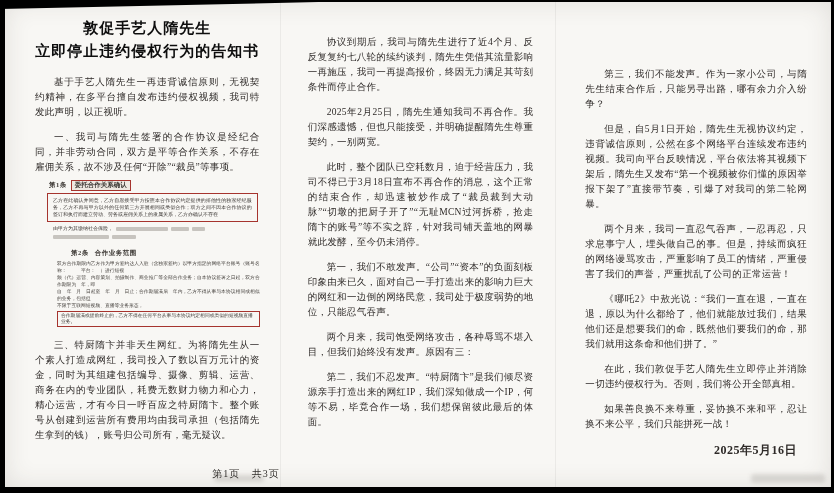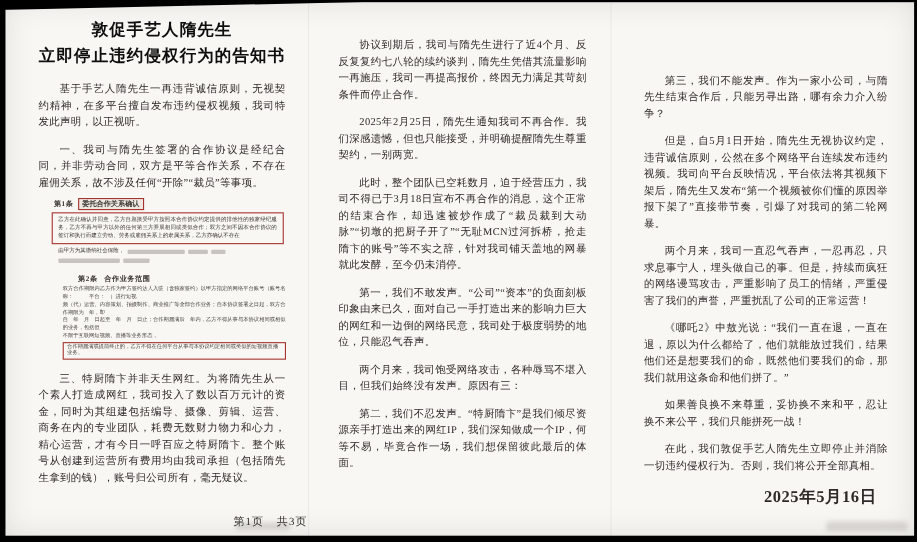--- a/index.html
+++ b/index.html
@@ -15,21 +15,21 @@
   .p1 .page-inner{padding:12px 20px 26px 30px;}
   .p2 .page-inner{padding:33px 22px 26px 27px;}
   .p3 .page-inner{padding:65px 24px 26px 29px;}
   .doc-title{font-family:"Liberation Sans","DejaVu Sans",sans-serif;font-weight:700;
          color:#0e0e0e;font-size:15px;line-height:23px;text-align:center;letter-spacing:1px;
          margin:2px 0 13px 0;}
   .para{font-size:9.5px;line-height:15px;color:#2e2a28;text-align:justify;
          text-indent:2em;letter-spacing:0.3px;margin:0 0 10px 0;}
   .page-footer{position:absolute;left:0;right:0;bottom:6px;text-align:right;
          font-size:10px;color:#33302d;letter-spacing:1px;word-spacing:8px;}
-  .date-line{font-size:15px;color:#2e2a28;text-align:right;margin:4px 10px 0 0;
+  .date-line{font-size:12px;color:#2e2a28;text-align:right;margin:4px 10px 0 0;
          font-weight:600;letter-spacing:0.5px;}
   
   .exhibit{margin:0 2px 10px 12px;}
   .clause-row{display:flex;align-items:center;gap:4px;margin:0 0 2px 2px;}
   .clause-no{font-size:6.5px;font-weight:700;color:#3a3632;letter-spacing:0.5px;}
   .red-frame{border:1px solid #a6342e;}
   .clause-title{font-size:6.5px;font-weight:700;color:#3a3632;padding:0 3px;background:#efe9e2;}
   .fine-box{border:1.5px solid #a6342e;padding:3px 5px;font-size:5px;line-height:7px;
          color:#3c3835;text-align:justify;filter:blur(0.45px);}
   .fine-tail{margin:3px 0 0 6px;font-size:5px;line-height:7px;color:#3c3835;
@@ -108,21 +108,21 @@
         <p class="para">第二，我们不忍发声。“特厨隋卞”是我们倾尽资源亲手打造出来的网红IP，我们深知做成一个IP，何等不易，毕竟合作一场，我们想保留彼此最后的体面。</p>
       </div>
     </div>
 
     <div class="page p3">
       <div class="page-inner">
         <p class="para">第三，我们不能发声。作为一家小公司，与隋先生结束合作后，只能另寻出路，哪有余力介入纷争？</p>
         <p class="para">但是，自5月1日开始，隋先生无视协议约定，违背诚信原则，公然在多个网络平台连续发布违约视频。我司向平台反映情况，平台依法将其视频下架后，隋先生又发布“第一个视频被你们懂的原因举报下架了”直接带节奏，引爆了对我司的第二轮网暴。</p>
         <p class="para">两个月来，我司一直忍气吞声，一忍再忍，只求息事宁人，埋头做自己的事。但是，持续而疯狂的网络谩骂攻击，严重影响了员工的情绪，严重侵害了我们的声誉，严重扰乱了公司的正常运营！</p>
         <p class="para">《哪吒2》中敖光说：“我们一直在退，一直在退，原以为什么都给了，他们就能放过我们，结果他们还是想要我们的命，既然他们要我们的命，那我们就用这条命和他们拼了。”</p>
+        <p class="para">在此，我们敦促手艺人隋先生立即停止并消除一切违约侵权行为。否则，我们将公开全部真相。</p>
         <p class="para">如果善良换不来尊重，妥协换不来和平，忍让换不来公平，我们只能拼死一战！</p>
-        <p class="para">在此，我们敦促手艺人隋先生立即停止并消除一切违约侵权行为。否则，我们将公开全部真相。</p>
         <div class="date-line">2025年5月16日</div>
       </div>
       <div class="smudge smudge-b"></div>
     </div>
 
   </div>
 </div>
 
 </body></html>

